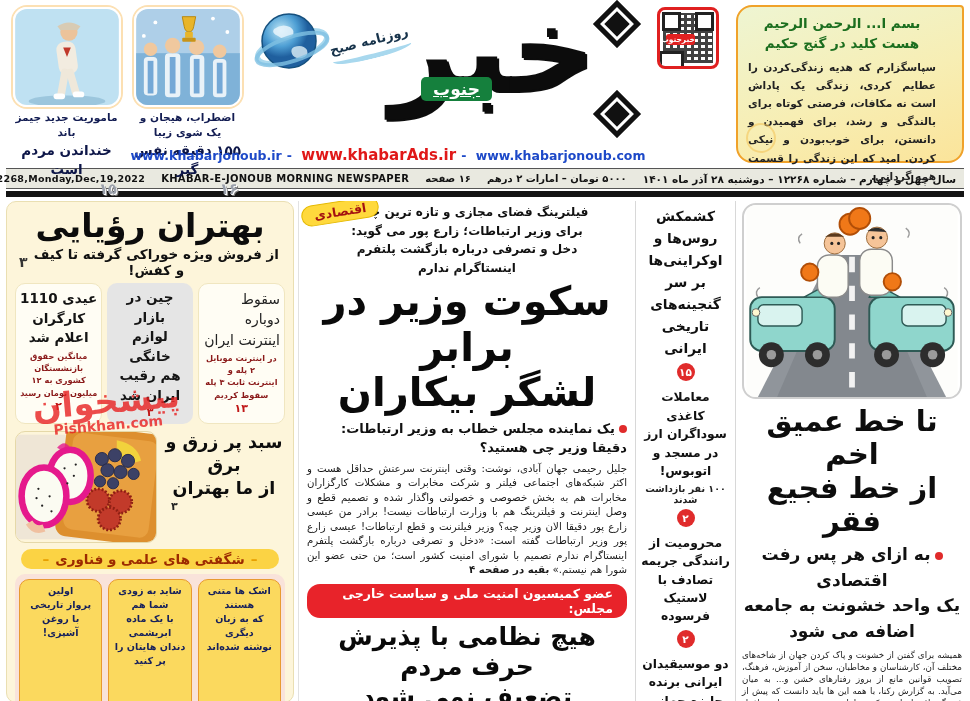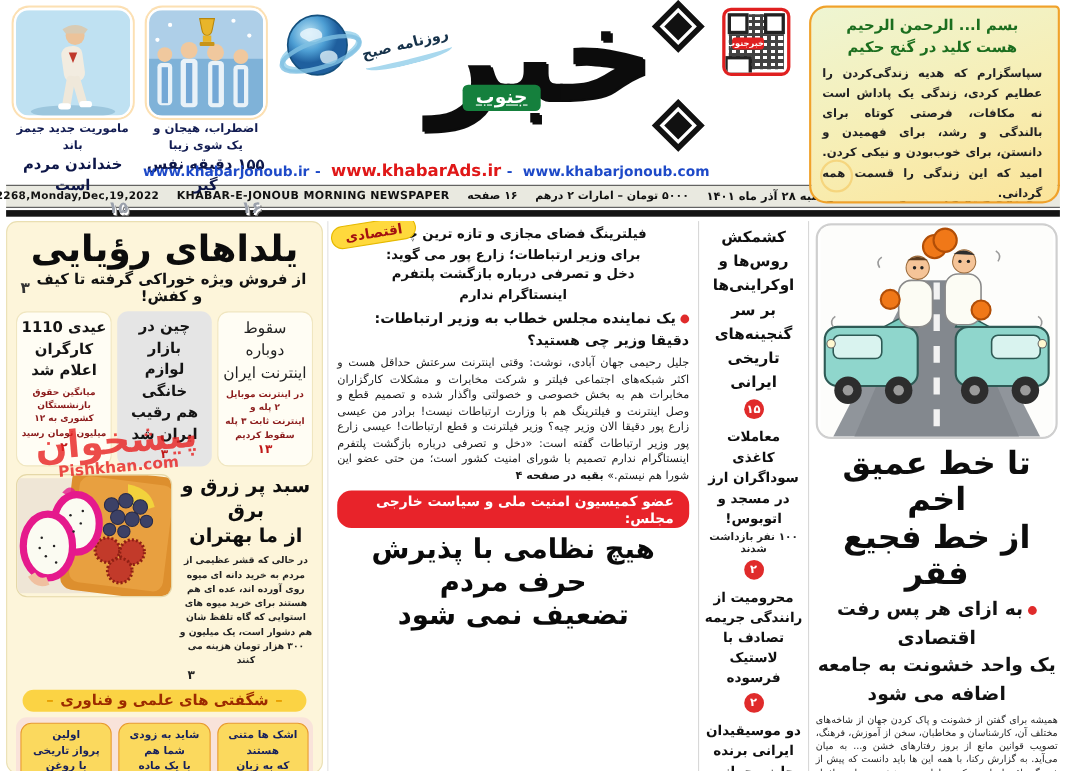--- a/index.html
+++ b/index.html
@@ -4,22 +4,22 @@
 <style>
   * { margin:0; padding:0; box-sizing:border-box; }
   html,body { background:#d8d8d8; }
   body { font-family:"DejaVu Sans", sans-serif; }
   .page { width:970px; height:701px; background:#fff; position:relative; overflow:hidden; direction:rtl; margin:0 auto; }
 
   
   .header { height:148px; display:flex; flex-direction:row; padding:5px 6px 0 6px; position:relative; }
 
   
-  .bismillah { width:228px; height:180px; border:2px solid #f0a22a; border-radius:16px 4px 16px 16px;
-    background:linear-gradient(160deg,#eef5d2 0%,#f7eeb4 55%,#fbe49a 100%); padding:6px 14px 4px 10px; position:relative; z-index:3; }
+  .bismillah { width:228px; height:158px; border:2px solid #f0a22a; border-radius:16px 4px 16px 16px;
+    background:linear-gradient(160deg,#eef5d2 0%,#f7eeb4 55%,#fbe49a 100%); padding:6px 26px 4px 10px; position:relative; z-index:3; }
   .bismillah:before{content:"";position:absolute;left:8px;bottom:8px;width:26px;height:26px;border:2px solid #f3c75e;border-radius:50%;opacity:.6;}
   .bt { text-align:center; font-weight:bold; color:#1c6e1f; font-size:13.5px; line-height:1.5; }
   .bq { margin-top:4px; font-size:10.6px; font-weight:600; color:#222; text-align:justify; line-height:1.72; }
 
   
   .qrcol { width:96px; display:flex; flex-direction:column; align-items:center; padding-top:2px; }
   .qr { width:62px; height:62px; border:3px solid #e02020; border-radius:8px; background:#fff; position:relative; overflow:hidden; }
   .qr-pattern { position:absolute; inset:3px;
     background:
       repeating-linear-gradient(0deg,#222 0 3px,transparent 3px 6px),
@@ -115,21 +115,21 @@
   .col-left { flex:1; background:#fdf5da; border:1px solid #eadfb2; border-radius:10px; margin-right:4px; padding:4px 8px; position:relative; overflow:hidden; }
   .y-head { text-align:center; font-size:33px; font-weight:bold; color:#0c0c0c; letter-spacing:-1px; }
   .y-subrow { display:flex; align-items:center; margin-top:1px; }
   .y-page { font-size:14px; font-weight:bold; color:#333; order:2; margin-right:auto; padding-left:4px; }
   .y-sub { font-size:13.5px; font-weight:bold; color:#111; text-align:center; flex:1; }
   .boxrow { display:flex; gap:5px; margin-top:5px; position:relative; }
   .lbox { flex:1; border-radius:10px; padding:5px 4px; text-align:center; }
   .lbox.white { background:#fffdf4; border:1px solid #f0e6c0; }
   .lbox.yellow { background:#e5e5e5; }
   .lb-title { font-size:13.5px; font-weight:bold; color:#141414; line-height:1.45; white-space:pre-line; }
-  .lb-title.thin { font-weight:500; font-size:14px; color:#222; }
+  .lb-title.thin { font-weight:500; font-size:14px; color:#222;text-align:right; }
   .lb-sub { margin-top:2px; font-size:8.2px; font-weight:bold; color:#8b1a1a; line-height:1.5; white-space:pre-line; }
   .lb-page { margin-top:1px; font-size:11px; font-weight:bold; color:#c01818; }
   .watermark { position:absolute; bottom:-8px; left:18px; transform:rotate(-5deg); color:#e82020; opacity:.8; text-align:center; pointer-events:none; z-index:3; }
   .watermark .wfa { display:block; font-size:34px; font-weight:bold; line-height:.9; }
   .watermark .wen { display:block; font-size:14px; font-weight:bold; direction:ltr; }
   .fruitrow { display:flex; gap:6px; margin-top:7px; }
   .f-text { width:122px; text-align:center; }
   .f-text h3 { font-size:17.5px; font-weight:bold; color:#0d0d0d; line-height:1.3; white-space:pre-line; }
   .f-text p { margin-top:3px; font-size:8.4px; font-weight:bold; color:#222; line-height:1.55; }
   .f-page { font-size:11px; font-weight:bold; color:#222; text-align:left; padding-left:8px; }
@@ -353,32 +353,36 @@
         <div class="b-title">دو موسیقیدان ایرانی برنده جایزه جهانی موسیقی شدند</div>
 
       </div>
 
     </section>
 
     <section class="col-main">
       <div class="badge">اقتصادی</div>
       <div class="kicker">فیلترینگ فضای مجازی و تازه ترین چالش برای وزیر ارتباطات؛ زارع پور می گوید:
 دخل و تصرفی درباره بازگشت پلتفرم اینستاگرام ندارم</div>
+      <h1 class="m-head">
+        <span>سکوت وزیر در برابر</span>
+        <span>لشگر بیکاران</span>
+      </h1>
       <div class="m-sub"><span class="dot"></span><span>یک نماینده مجلس خطاب به وزیر ارتباطات: دقیقا وزیر چی هستید؟</span></div>
       <p class="m-body"><span>جلیل رحیمی جهان آبادی، نوشت: وقتی اینترنت سرعتش حداقل هست و اکثر شبکه‌های اجتماعی فیلتر و شرکت مخابرات و مشکلات کارگزاران مخابرات هم به بخش خصوصی و خصولتی واگذار شده و تصمیم قطع و وصل اینترنت و فیلترینگ هم با وزارت ارتباطات نیست! برادر من عیسی زارع پور دقیقا الان وزیر چیه؟ وزیر فیلترنت و قطع ارتباطات! عیسی زارع پور وزیر ارتباطات گفته است: «دخل و تصرفی درباره بازگشت پلتفرم اینستاگرام ندارم تصمیم با شورای امنیت کشور است؛ من حتی عضو این شورا هم نیستم.»</span> <span class="inmore">بقیه در صفحه ۴</span></p>
       <div class="band2">عضو کمیسیون امنیت ملی و سیاست خارجی مجلس:</div>
       <h2 class="m-head2">
         <span>هیچ نظامی با پذیرش حرف مردم</span>
         <span>تضعیف نمی شود</span>
       </h2>
 
     </section>
 
     <section class="col-left">
-      <h1 class="y-head">یلداهای رؤیایی</h1>
+      <h1 class="y-head">بهتران رؤیایی</h1>
       <div class="y-subrow">
         <span class="y-sub">از فروش ویژه خوراکی گرفته تا کیف و کفش!</span>
         <span class="y-page">۳</span>
       </div>
 
       <div class="boxrow">
         <div class="lbox white">
           <div class="lb-title thin">سقوط دوباره
 اینترنت ایران</div>
           <div class="lb-sub">در اینترنت موبایل ۲ پله و
@@ -402,21 +406,20 @@
         <div class="watermark">
           <span class="wfa">پیشخوان</span>
           <span class="wen">Pishkhan.com</span>
         </div>
       </div>
 
       <div class="fruitrow">
         <div class="f-text">
           <h3>سبد پر زرق و برق
 از ما بهتران</h3>
-          <p>در حالی که قشر عظیمی از مردم به خرید دانه ای میوه روی آورده اند، عده ای هم هستند برای خرید میوه های استوایی که گاه تلفظ شان هم دشوار است، یک میلیون و ۳۰۰ هزار تومان هزینه می کنند</p>
           <div class="f-page">۳</div>
         </div>
         <div class="f-photo">
           <svg viewBox="0 0 150 112">
             <rect width="150" height="112" fill="#efe6d6"></rect>
             <rect x="48" y="-6" width="110" height="120" rx="12" fill="#dd8f2e" transform="rotate(7 100 50)"></rect>
             <rect x="56" y="2" width="92" height="104" rx="10" fill="#e8a040" transform="rotate(7 100 50)"></rect>
             <path d="M108 6 q22 4 26 22 q-16 6 -26 -4z" fill="#f2d23c"></path>
             <g fill="#3c4166" stroke="#262a4a">
               <circle cx="92" cy="26" r="7"></circle>

